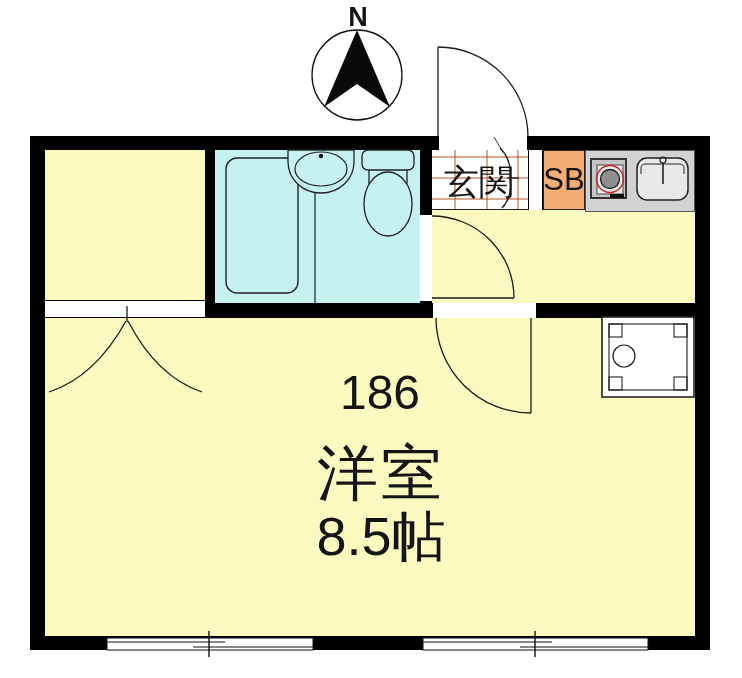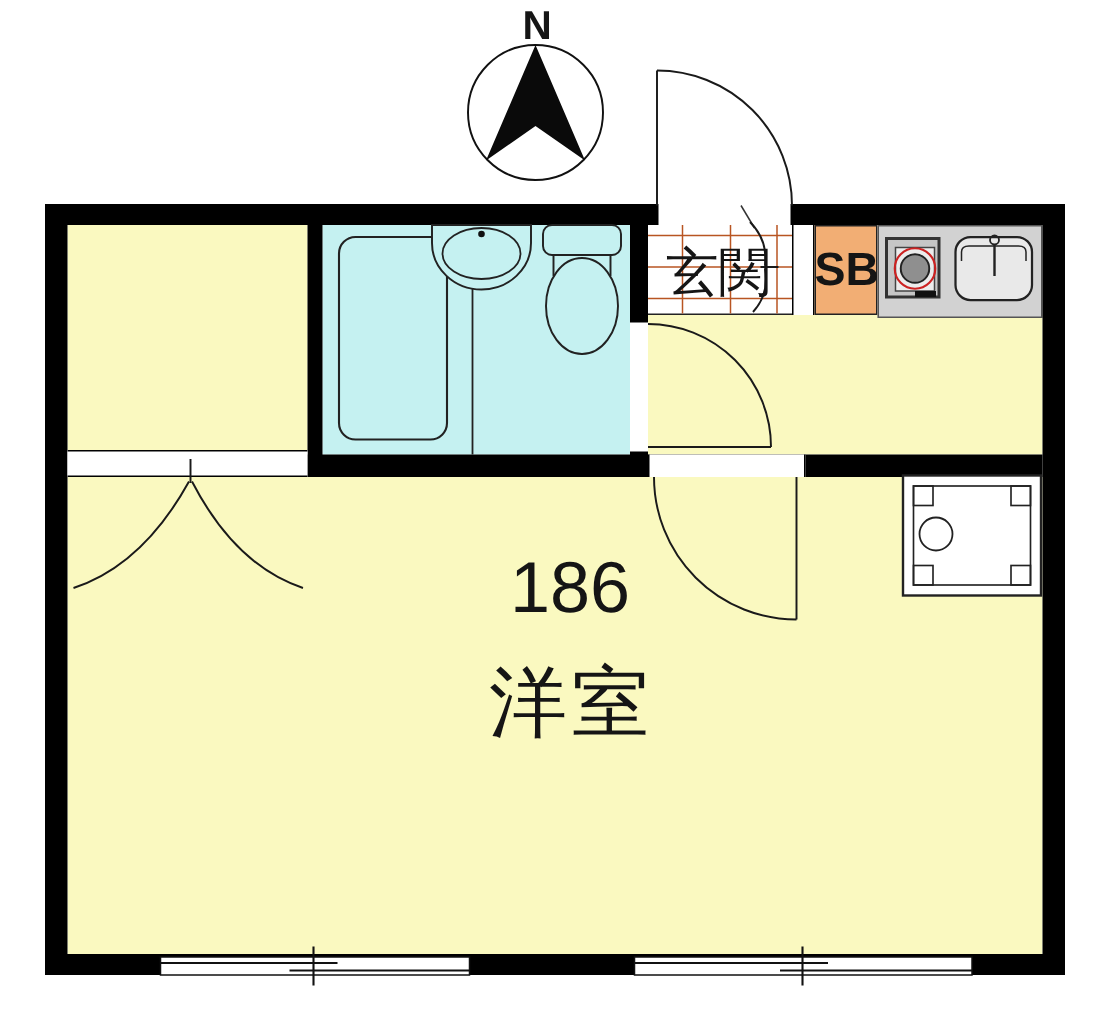--- a/index.html
+++ b/index.html
@@ -17,23 +17,23 @@
   
   .wall{background:#000;}
   .opening{background:#fff;box-sizing:border-box;}
   .opening.vjamb{border-left:1px solid #000;border-right:1px solid #000;}
   .opening.hjamb{border-top:1px solid #000;border-bottom:1px solid #000;}
   
   .label{position:absolute;text-align:center;color:#151515;line-height:1;font-weight:400;}
   .lbl-n{left:341px;top:4px;width:34px;font-size:27px;font-weight:600;}
   .lbl-storage{left:45px;top:212px;width:160px;font-size:38px;letter-spacing:2px;}
   .lbl-entry{left:430px;top:164px;width:98px;font-size:35px;}
-  .lbl-sb{left:543px;top:164px;width:42px;font-size:31px;font-weight:700;}
+  .lbl-sb{left:543px;top:164px;width:42px;font-size:31px;font-weight:400;}
   .lbl-num{left:290px;top:369px;width:180px;font-size:48px;}
-  .lbl-type{left:266px;top:443px;width:230px;font-size:52px;letter-spacing:3px;}
+  .lbl-type{left:266px;top:443px;width:230px;font-size:61px;letter-spacing:3px;}
   .lbl-size{left:266px;top:509px;width:230px;font-size:54px;}
   svg{display:block;}
   .overlay{position:absolute;left:0;top:0;pointer-events:none;}
 </style>
 </head>
 <body>
 
 <div id="canvas">
 
   <div class="abs floor-yellow" style="left:45px;top:150px;width:160px;height:150px;"></div>
@@ -154,14 +154,15 @@
       <line x1="520" y1="647" x2="648" y2="647" stroke-width="1.2"></line>
       <line x1="535" y1="631" x2="535" y2="657" stroke-width="1.4"></line>
     </g>
   </svg>
 
   <div class="label lbl-n">N</div>
   <div class="label lbl-entry">玄関</div>
   <div class="label lbl-sb">SB</div>
   <div class="label lbl-num">186</div>
   <div class="label lbl-type">洋室</div>
+  <div class="label lbl-size">8.5帖</div>
 
 </div>
 
 </body></html>

